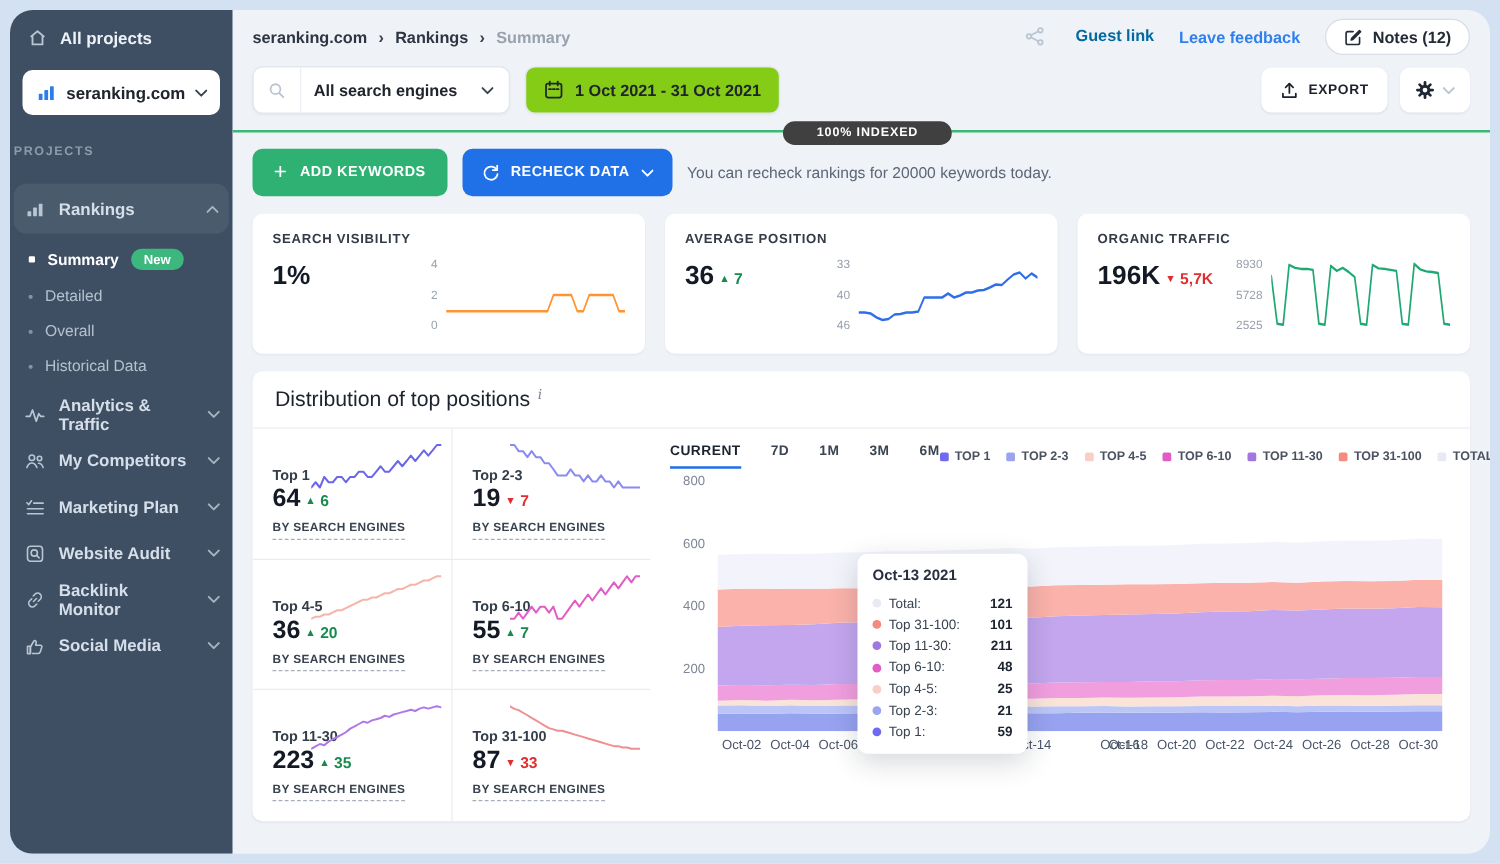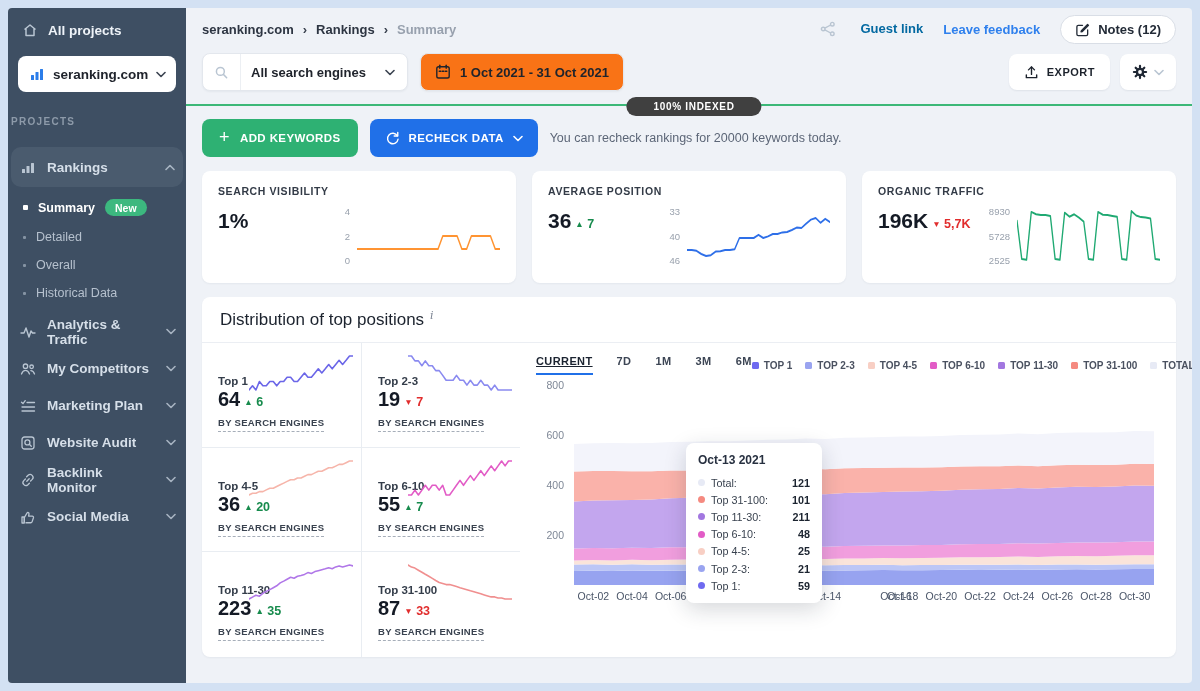--- a/index.html
+++ b/index.html
@@ -1,18 +1,18 @@
 <!DOCTYPE html>
 <html><head>
 <meta charset="utf-8">
 <style>
   * { margin:0; padding:0; box-sizing:border-box; }
   html,body { width:1200px; height:691px; }
   body { background:#d3e1f3; font-family:"Liberation Sans", sans-serif; position:relative; overflow:hidden; }
-  .frame { position:absolute; inset:8px; border-radius:4px; background:#eff2f7; display:flex; overflow:hidden; }
+  .frame { position:absolute; inset:8px; border-radius:18px; background:#eff2f7; display:flex; overflow:hidden; }
 
   
   .sidebar { width:178px; background:#3e4f63; color:#dbe3ec; flex-shrink:0; display:flex; flex-direction:column; padding-bottom:10px; }
   .sb-top { height:44px; display:flex; align-items:center; gap:10px; padding:0 14px; font-size:13.5px; font-weight:700; color:#eef3f8; }
   .project-select { margin:4px 10px 12px; background:#fff; border-radius:8px; height:36px; display:flex; align-items:center; gap:8px; padding:0 11px; color:#20242c; font-weight:700; font-size:13.5px; cursor:pointer; }
   .project-select .chev { margin-left:auto; color:#3a4350; }
   .sb-section { font-size:10px; letter-spacing:1.3px; color:#8d9aa9; margin:12px 0 20px 3px; font-weight:700; }
   .sb-item { height:40px; display:flex; align-items:center; gap:11px; padding:0 10px 0 12px; font-size:13.5px; font-weight:600; color:#d6dfe9; cursor:pointer; }
   .sb-item.active { background:#4a5b6e; border-radius:10px; margin:0 3px; padding:0 8px 0 9px; }
   .sb-item .chev { margin-left:auto; opacity:.85; }
@@ -35,21 +35,21 @@
   .top-right { display:flex; align-items:center; gap:20px; }
   .guest { display:flex; gap:24px; font-size:13px; font-weight:600; color:#0369a1; cursor:pointer; }
   .feedback { color:#2f80ed; font-size:13px; font-weight:600; cursor:pointer; }
   .notes-btn { display:flex; align-items:center; gap:8px; border:1px solid #d9dee6; background:#fff; border-radius:16px; padding:6px 14px; font-size:13px; font-weight:600; color:#232b37; cursor:pointer; }
 
   .toolbar { display:flex; align-items:center; gap:12px; padding:3px 16px 0; }
   .se-select { background:#fff; border:1px solid #e3e7ed; border-radius:8px; height:38px; display:flex; align-items:center; width:206px; cursor:pointer; box-shadow:0 1px 2px rgba(20,30,50,.05); }
   .se-icon-box { width:38px; align-self:stretch; border-right:1px solid #eceff3; display:grid; place-items:center; color:#232a35; }
   .se-select .lbl { flex:1; font-size:13px; font-weight:700; color:#20242c; padding:0 10px; }
   .se-select .chev { margin-right:12px; color:#3a4350; }
-  .date-btn { background:#f97316; border:1px solid #e3e7ed; border-radius:8px; height:38px; display:flex; align-items:center; gap:9px; padding:0 14px; font-size:13px; font-weight:700; color:#20242c; cursor:pointer; box-shadow:0 1px 2px rgba(20,30,50,.05); }
+  .date-btn { background:#84cc16; border:1px solid #e3e7ed; border-radius:8px; height:38px; display:flex; align-items:center; gap:9px; padding:0 14px; font-size:13px; font-weight:700; color:#20242c; cursor:pointer; box-shadow:0 1px 2px rgba(20,30,50,.05); }
   .toolbar-right { margin-left:auto; display:flex; gap:10px; }
   .export-btn, .gear-btn { background:#fff; border-radius:8px; height:36px; display:flex; align-items:center; gap:8px; padding:0 15px; font-size:11px; font-weight:700; letter-spacing:.5px; color:#1c222c; cursor:pointer; box-shadow:0 1px 2px rgba(20,30,50,.07); }
   .gear-btn { padding:0 12px; gap:6px; }
 
   .progress-wrap { position:relative; height:18px; margin-top:5px; }
   .progress-line { position:absolute; left:0; right:0; top:8px; height:2px; background:#3cb878; }
   .indexed-pill { position:absolute; left:50.5%; top:1px; transform:translateX(-50%); background:#404040; color:#fff; font-size:10px; font-weight:700; letter-spacing:.7px; padding:4px 27px; border-radius:10px; }
 
   .actions-row { display:flex; align-items:center; gap:12px; padding:5px 16px 0; }
   .btn-green { background:#2eb173; color:#fff; border-radius:8px; height:38px; padding:0 17px; display:flex; gap:10px; align-items:center; font-size:11.5px; font-weight:700; letter-spacing:.4px; cursor:pointer; }
@@ -82,21 +82,21 @@
   .dist-cell.row3 { border-bottom:none; }
   .cell-spark { position:absolute; top:8px; right:8px; width:104px; height:44px; }
   .cell-label { font-size:11.5px; font-weight:700; color:#343d4a; margin-top:22px; }
   .cell-value { font-size:20px; font-weight:700; color:#141a25; margin-top:1px; }
   .cell-by { display:inline-block; margin-top:6px; font-size:9.5px; font-weight:600; letter-spacing:.3px; color:#39424f; border-bottom:1.5px dashed #a6aeb9; padding-bottom:3px; cursor:pointer; }
 
   .dist-chart { flex:1; padding:12px 22px 6px 16px; display:flex; flex-direction:column; min-width:0; }
   .chart-top { display:flex; align-items:center; justify-content:space-between; }
   .tabs { display:flex; gap:24px; }
   .tab { font-size:11px; font-weight:700; letter-spacing:.4px; color:#3c4554; padding-bottom:6px; border-bottom:2px solid transparent; cursor:pointer; }
-  .tab.active { color:#1b2330; border-bottom-color:#2070e8;text-decoration:underline; }
+  .tab.active { color:#1b2330; border-bottom-color:#2070e8; }
   .legend { display:flex; gap:13px; }
   .lg { display:flex; align-items:center; gap:5px; font-size:10px; font-weight:600; color:#4a5160; cursor:pointer; white-space:nowrap; }
   .sq { width:7px; height:7px; border-radius:1.5px; flex-shrink:0; }
   .plot-row { display:flex; margin-top:10px; height:200px; }
   .ylab { width:38px; position:relative; flex-shrink:0; }
   .ylab span { position:absolute; right:10px; font-size:10.5px; color:#7e8796; }
   .plot { flex:1; position:relative; min-width:0; }
   .plot svg { position:absolute; inset:0; width:100%; height:100%; }
   .xlabs-row { display:flex; height:22px; align-items:center; }
   .xspacer { width:38px; flex-shrink:0; }

